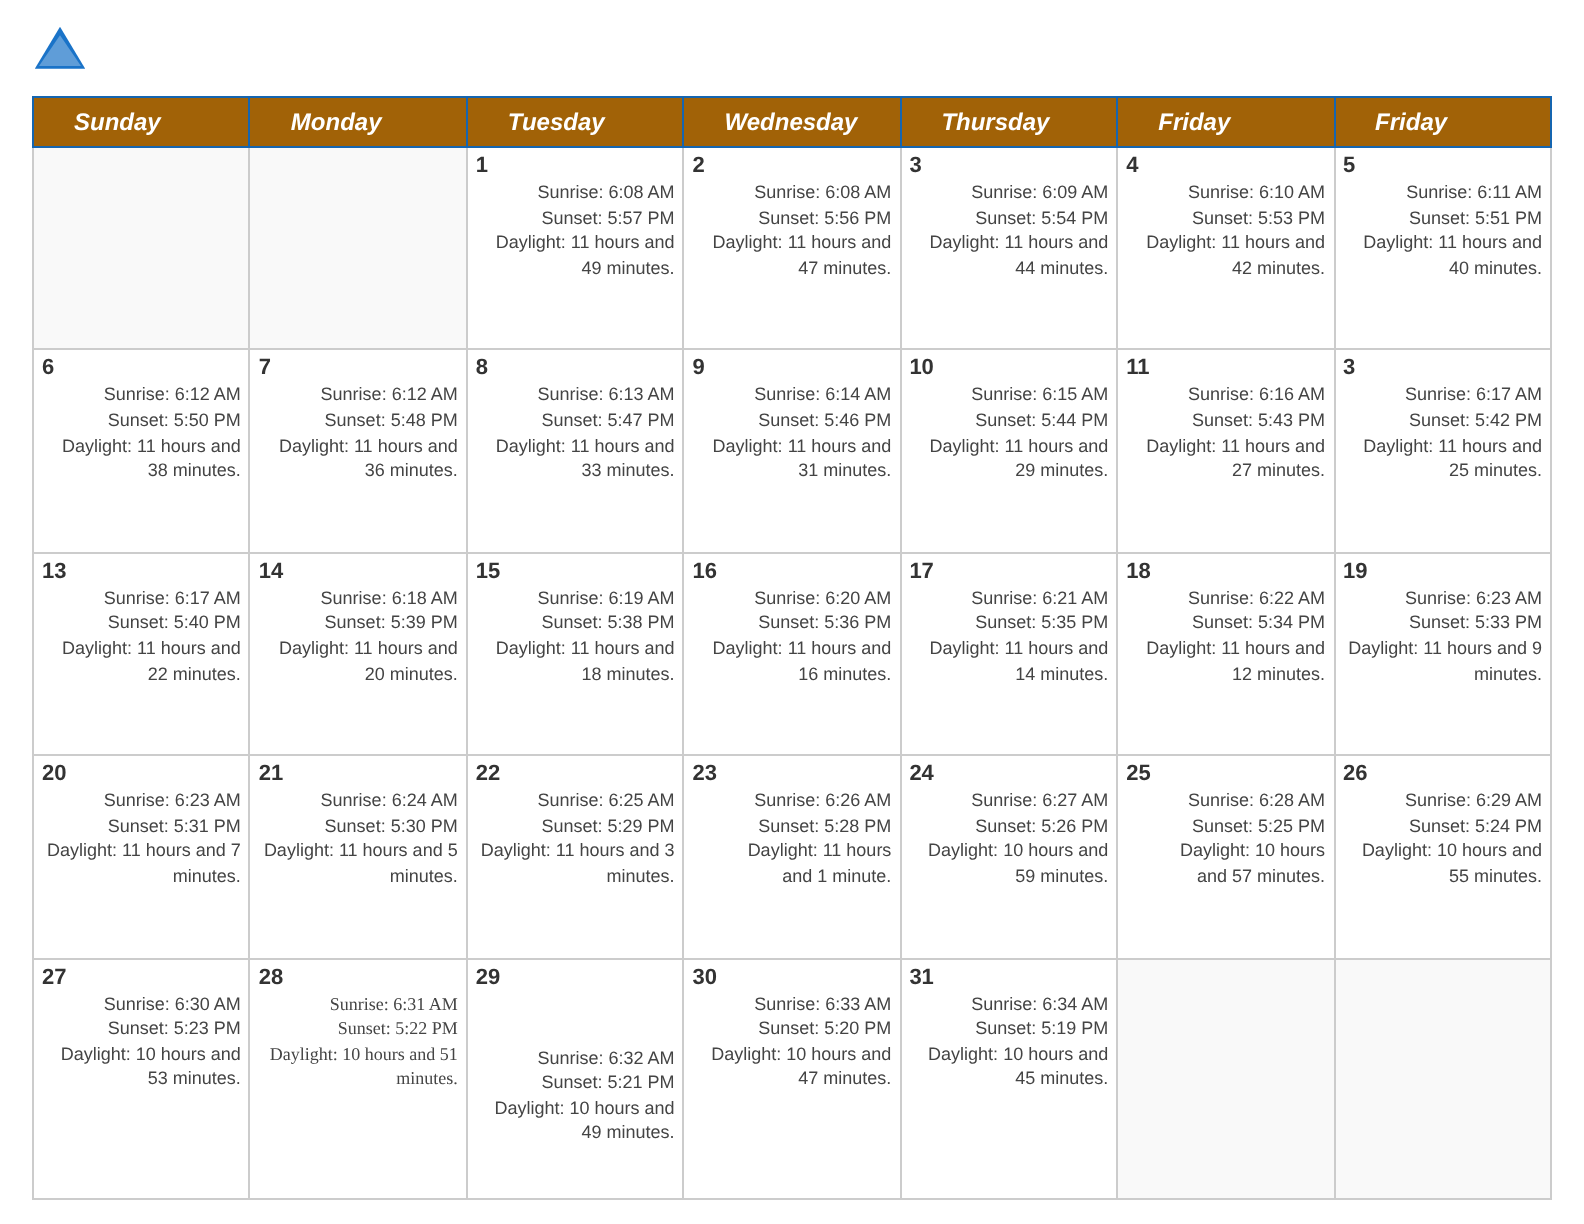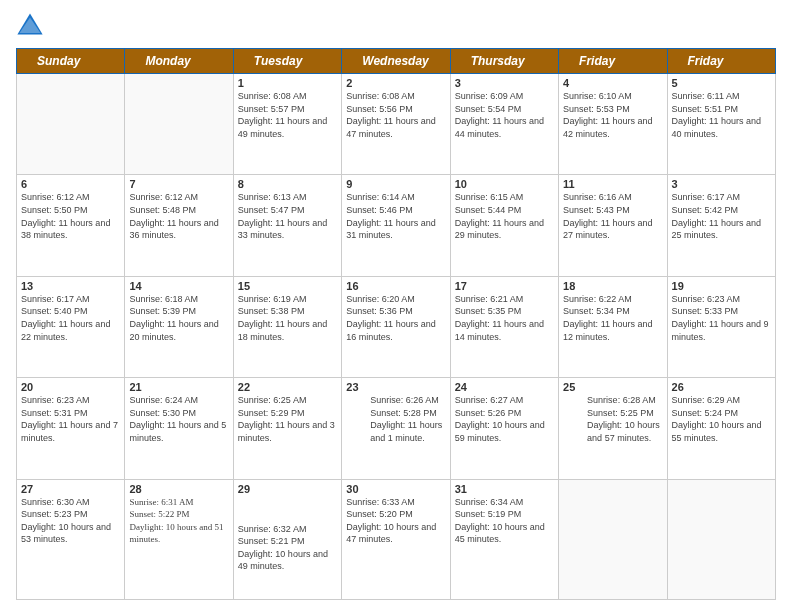--- a/index.html
+++ b/index.html
@@ -83,20 +83,21 @@
       font-size: 11px;
       font-weight: bold;
       color: #333;
       display: block;
       margin-bottom: 1px;
     }
     .day-info {
       font-size: 9px;
       color: #444;
       line-height: 1.4;
+      text-align: right;
     }
     .empty-cell {
       background: #f9f9f9;
     }
     table {
       width: 100%;
       border-collapse: collapse;
     }
   </style>
 </head>

